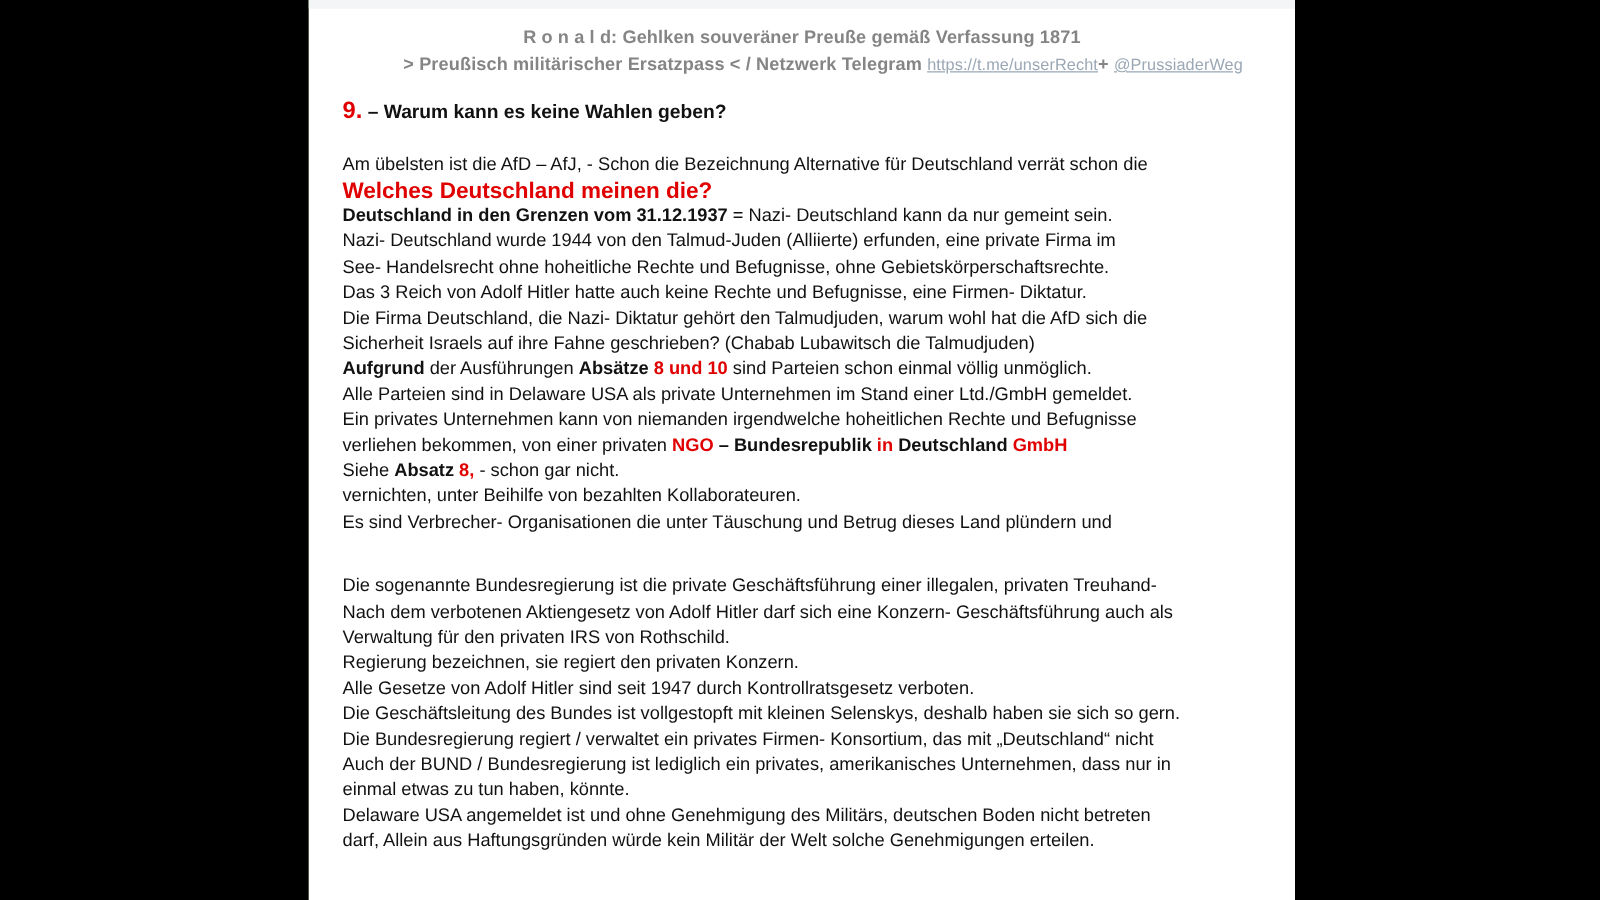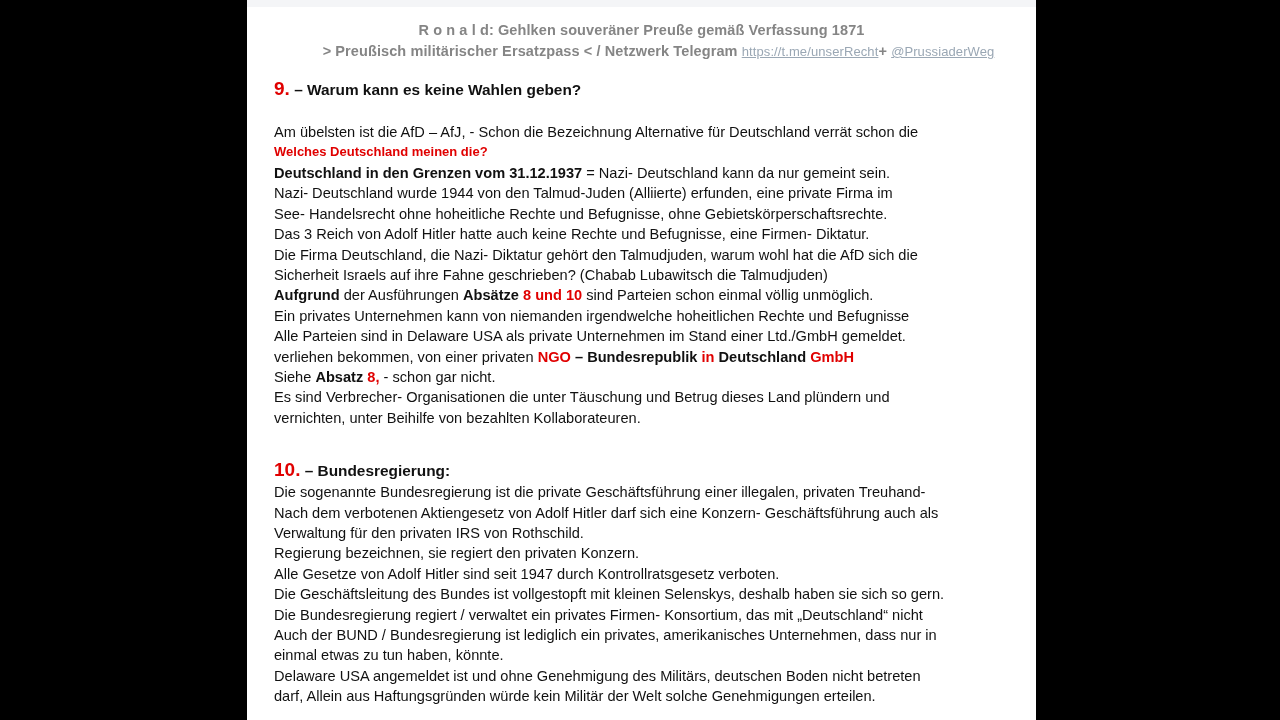--- a/index.html
+++ b/index.html
@@ -109,21 +109,21 @@
   .spacer-sm { height: 10px; }
 
   .line { display: block; white-space: normal; }
 
   b, .b { font-weight: bold; }
   .red-b { color: #e00000; font-weight: bold; }
 
   .heading-red {
     color: #e00000;
     font-weight: bold;
-    font-size: 13px;
+    font-size: 18px;
     line-height: 20.5px;
   }
 </style>
 </head>
 <body>
 
 <div id="screen">
 
   <div id="letterbox-left" class="letterbox"></div>
   <div id="letterbox-right" class="letterbox"></div>
@@ -156,38 +156,34 @@
         <span class="line"><b>Deutschland in den Grenzen vom 31.12.1937</b><span> = Nazi- Deutschland kann da nur gemeint sein.</span></span>
 
         <span class="line">Nazi- Deutschland wurde 1944 von den Talmud-Juden (Alliierte) erfunden, eine private Firma im</span>
         <span class="line">See- Handelsrecht ohne hoheitliche Rechte und Befugnisse, ohne Gebietskörperschaftsrechte.</span>
         <span class="line">Das 3 Reich von Adolf Hitler hatte auch keine Rechte und Befugnisse, eine Firmen- Diktatur.</span>
         <span class="line">Die Firma Deutschland, die Nazi- Diktatur gehört den Talmudjuden, warum wohl hat die AfD sich die</span>
         <span class="line">Sicherheit Israels auf ihre Fahne geschrieben? (Chabab Lubawitsch die Talmudjuden)</span>
 
         <span class="line"><b>Aufgrund</b><span> der Ausführungen </span><b>Absätze </b><span class="red-b">8 und 10</span><span> sind Parteien schon einmal völlig unmöglich.</span></span>
 
+        <span class="line">Alle Parteien sind in Delaware USA als private Unternehmen im Stand einer Ltd./GmbH gemeldet.</span>
         <span class="line">Ein privates Unternehmen kann von niemanden irgendwelche hoheitlichen Rechte und Befugnisse</span>
-        <span class="line">Alle Parteien sind in Delaware USA als private Unternehmen im Stand einer Ltd./GmbH gemeldet.</span>
 
         <span class="line"><span>verliehen bekommen, von einer privaten </span><span class="red-b">NGO</span><b> – </b><b>Bundesrepublik</b><span class="red-b"> in </span><b>Deutschland</b><span class="red-b"> GmbH</span></span>
 
         <span class="line"><span>Siehe </span><b>Absatz </b><span class="red-b">8,</span><span> - schon gar nicht.</span></span>
 
+        <span class="line">vernichten, unter Beihilfe von bezahlten Kollaborateuren.</span>
         <span class="line">Es sind Verbrecher- Organisationen die unter Täuschung und Betrug dieses Land plündern und</span>
-        <span class="line">vernichten, unter Beihilfe von bezahlten Kollaborateuren.</span>
       </div>
 
       <div class="spacer-lg"></div>
       <div class="spacer-sm"></div>
 
-      <div class="section-heading">
-        <span class="num">10.</span>
-        <span>– Bundesregierung:</span>
-      </div>
 
       <div class="para">
         <span class="line">Die sogenannte Bundesregierung ist die private Geschäftsführung einer illegalen, privaten Treuhand-</span>
         <span class="line">Nach dem verbotenen Aktiengesetz von Adolf Hitler darf sich eine Konzern- Geschäftsführung auch als</span>
         <span class="line">Verwaltung für den privaten IRS von Rothschild.</span>
         <span class="line">Regierung bezeichnen, sie regiert den privaten Konzern.</span>
         <span class="line">Alle Gesetze von Adolf Hitler sind seit 1947 durch Kontrollratsgesetz verboten.</span>
         <span class="line">Die Geschäftsleitung des Bundes ist vollgestopft mit kleinen Selenskys, deshalb haben sie sich so gern.</span>
         <span class="line">Die Bundesregierung regiert / verwaltet ein privates Firmen- Konsortium, das mit „Deutschland“ nicht</span>
         <span class="line">Auch der BUND / Bundesregierung ist lediglich ein privates, amerikanisches Unternehmen, dass nur in</span>

